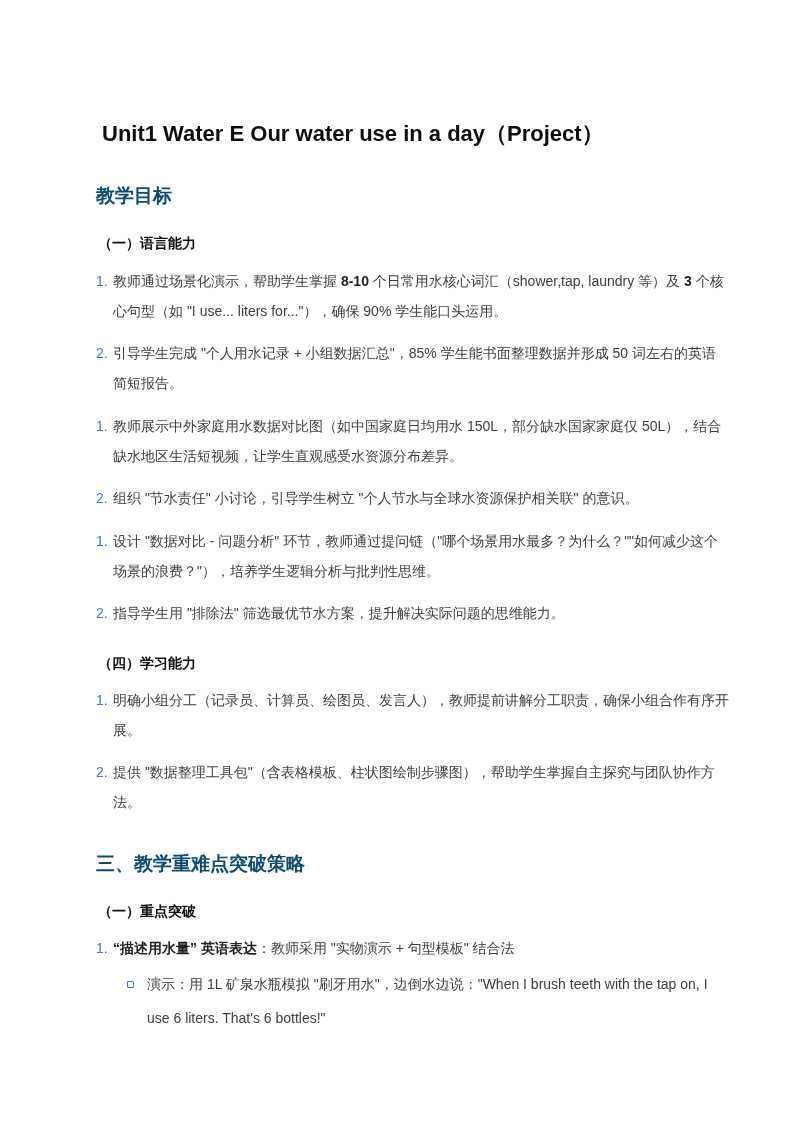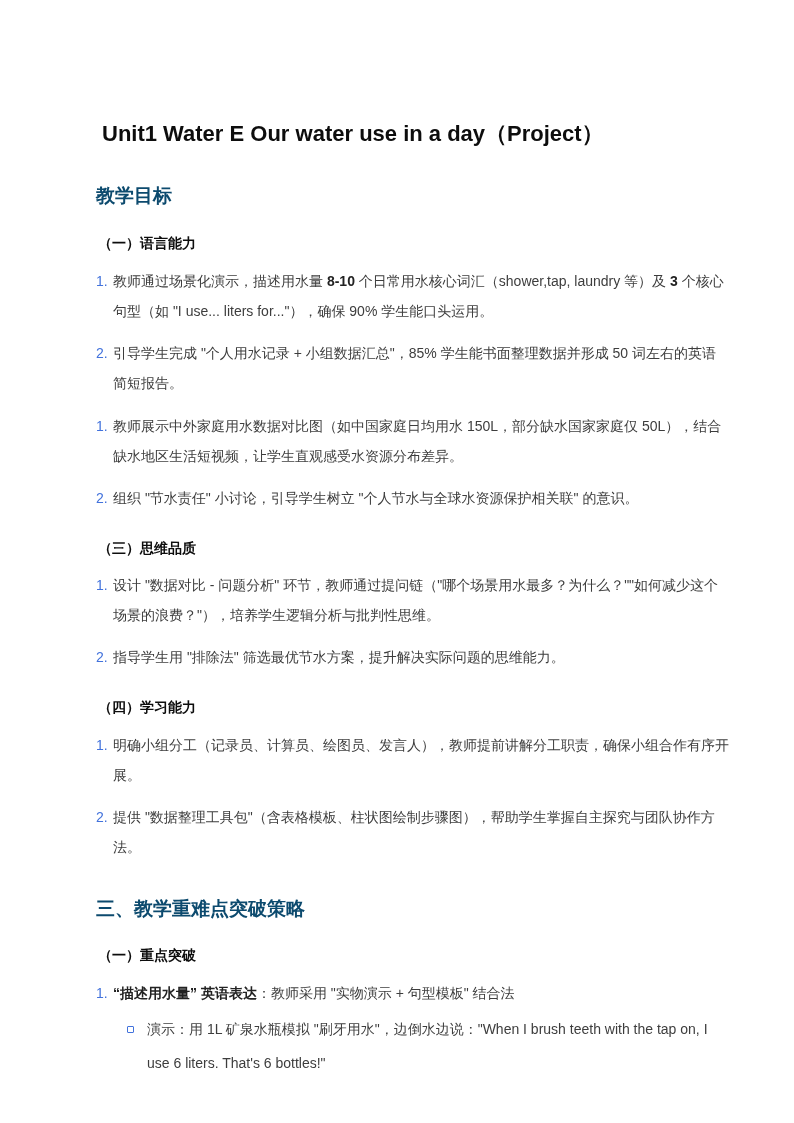--- a/index.html
+++ b/index.html
@@ -65,40 +65,39 @@
 <div class="page">
 
   <h1 class="doc-title">Unit1 Water E Our water use in a day（Project）</h1>
 
   <h2 class="sec" style="margin-top:0;">教学目标</h2>
 
   <h3 class="sub">（一）语言能力</h3>
   <ol class="num-list">
     <li class="oli">
       <span class="num">1.</span>
-      <span class="body"><span>教师通过场景化演示，描述用水量 </span><strong>8-10</strong><span> 个日常用水核心词汇（shower,tap, laundry 等）及 </span><strong>3</strong><span> 个核心句型（如 "I use... liters for..."），确保 90% 学生能口头运用。</span></span>
+      <span class="body"><span>教师通过场景化演示，帮助学生掌握 </span><strong>8-10</strong><span> 个日常用水核心词汇（shower,tap, laundry 等）及 </span><strong>3</strong><span> 个核心句型（如 "I use... liters for..."），确保 90% 学生能口头运用。</span></span>
     </li>
     <li class="oli">
       <span class="num">2.</span>
       <span class="body">引导学生完成 "个人用水记录 + 小组数据汇总"，85% 学生能书面整理数据并形成 50 词左右的英语简短报告。</span>
     </li>
   </ol>
 
   <ol class="num-list">
     <li class="oli">
       <span class="num">1.</span>
       <span class="body">教师展示中外家庭用水数据对比图（如中国家庭日均用水 150L，部分缺水国家家庭仅 50L），结合缺水地区生活短视频，让学生直观感受水资源分布差异。</span>
     </li>
     <li class="oli">
       <span class="num">2.</span>
       <span class="body">组织 "节水责任" 小讨论，引导学生树立 "个人节水与全球水资源保护相关联" 的意识。</span>
     </li>
   </ol>
 
-  <h3 class="sub">（三）思维品质</h3>
   <ol class="num-list">
     <li class="oli">
       <span class="num">1.</span>
       <span class="body">设计 "数据对比 - 问题分析" 环节，教师通过提问链（"哪个场景用水最多？为什么？""如何减少这个场景的浪费？"），培养学生逻辑分析与批判性思维。</span>
     </li>
     <li class="oli">
       <span class="num">2.</span>
       <span class="body">指导学生用 "排除法" 筛选最优节水方案，提升解决实际问题的思维能力。</span>
     </li>
   </ol>

